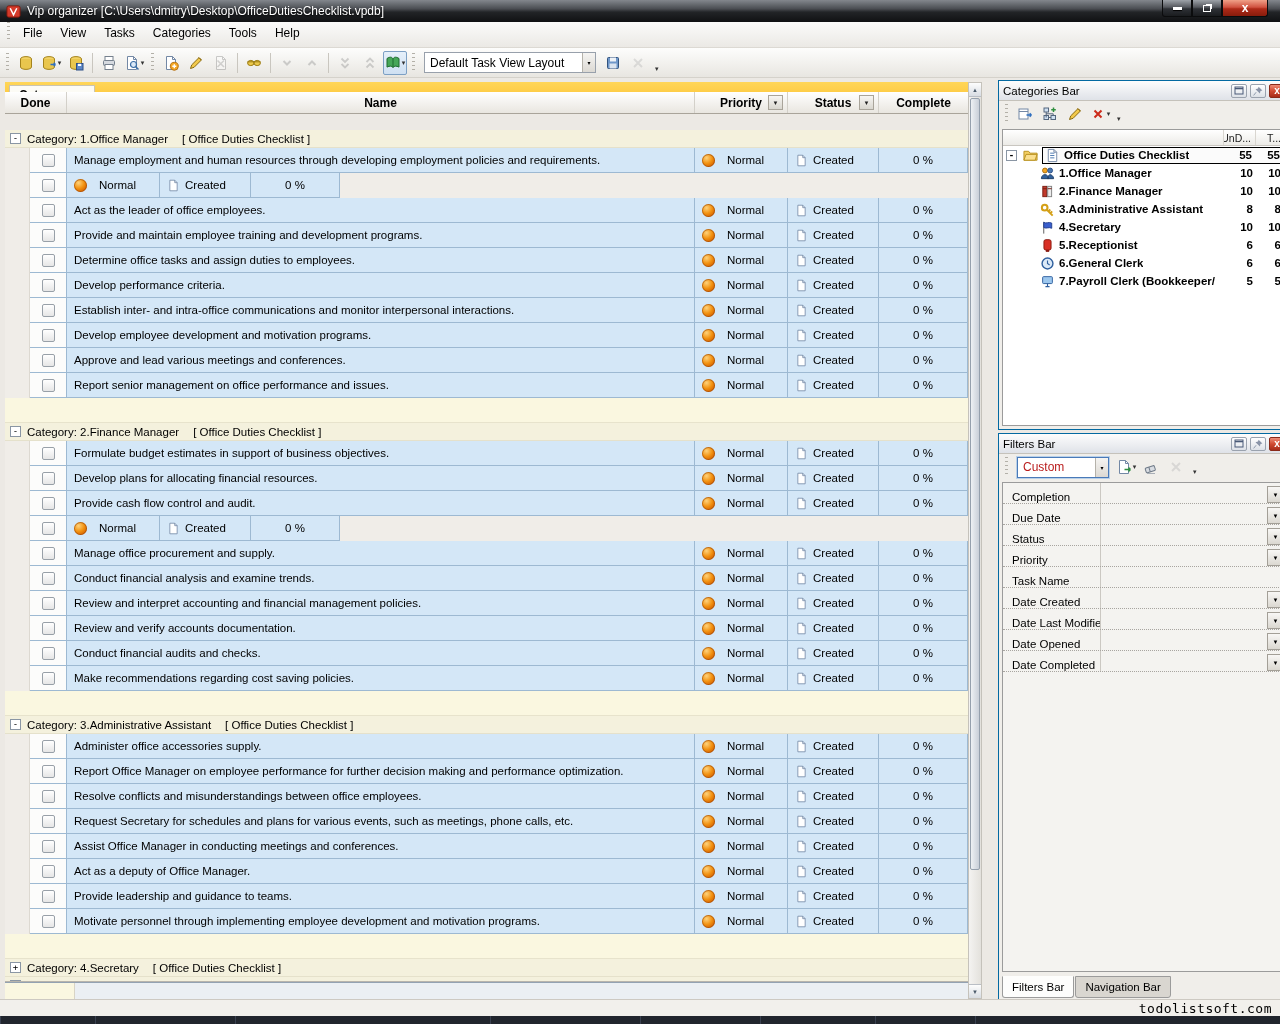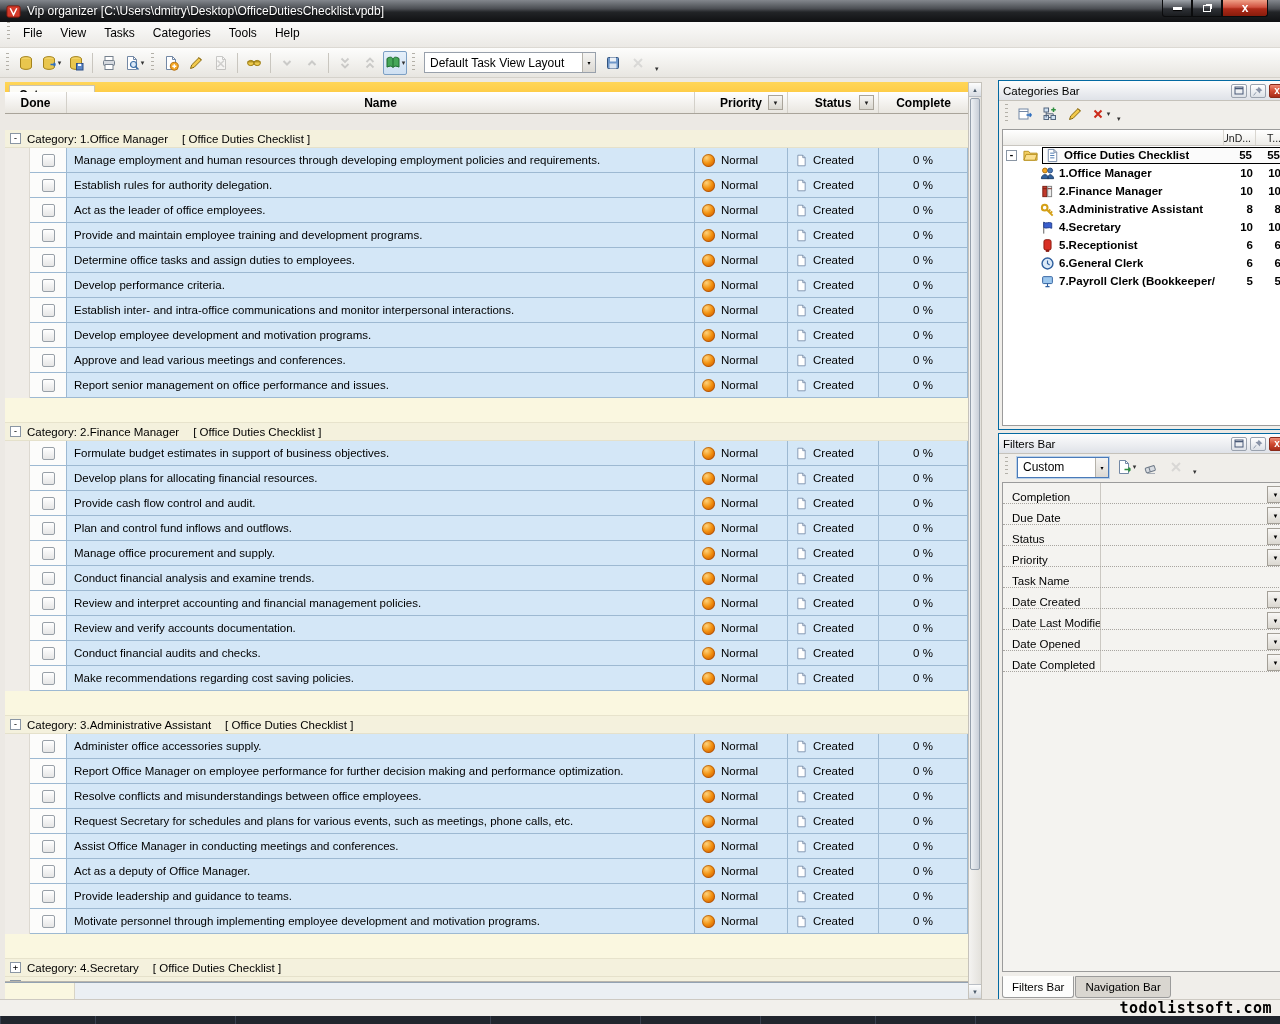--- a/index.html
+++ b/index.html
@@ -25,41 +25,41 @@
   .tbtn{width:24px;height:24px;display:inline-flex;align-items:center;justify-content:center;border:1px solid transparent;border-radius:2px;flex:none}
   .tbtn.disabled{opacity:.4;filter:grayscale(1)}
   .tbtn.pressed{background:linear-gradient(#e6f0fa,#cfe0f2);border-color:#7da0c4}
   .icon{display:inline-flex;line-height:0}
   .caret{font-size:7px;color:#333;margin-left:1px}
   .tcaret{font-size:7px;color:#333;padding:0 4px;align-self:flex-end;margin-bottom:4px}
   .combo{height:21px;background:#fff;border:1px solid #98a0ab;display:inline-flex;align-items:center;margin:0 4px;flex:none}
   .combo.big{width:172px}
   .combo.small{width:92px;border-color:#4a7ab8;box-shadow:0 0 0 1px #b9d0e8}
   .combo-text{padding:0 5px;font-size:12px;flex:1;white-space:nowrap;overflow:hidden}
-  .combo-text.grey{color:#000000}
+  .combo-text.grey{color:#b91c1c}
   .combo-dd{width:13px;height:100%;display:flex;align-items:center;justify-content:center;font-size:6px;background:linear-gradient(#f5f4f2,#dcd9d3);border-left:1px solid #b5b2aa}
 
   
   #main{position:absolute;left:0;top:78px;width:984px;height:921px;background:#ece9e4}
   .groupband{position:absolute;left:5px;top:4px;width:963px;height:26px;background:linear-gradient(#ffd658,#fcbe2d);display:flex;align-items:center;padding-left:4px}
   .groupchip{background:#fcfbf5;border:1px solid #c9c4b2;padding:2px 9px;font-weight:bold;font-size:12px;display:flex;align-items:center;gap:7px}
   .sorttri{font-size:9px;color:#9a9688;font-weight:normal}
   .gridheader{position:absolute;left:5px;top:14px;width:963px;height:22px;display:flex;background:linear-gradient(#ffffff,#e9e6e0);border-bottom:1px solid #a9a49a}
   .hcell{display:flex;align-items:center;justify-content:center;font-weight:bold;font-size:12px;border-right:1px solid #d3d0c9;position:relative}
   .hdd{position:absolute;right:4px;top:3px;width:15px;height:15px;border:1px solid #a9a49a;background:linear-gradient(#f7f6f3,#d9d6cf);display:flex;align-items:center;justify-content:center;font-size:6px;color:#222}
   #gridbody{position:absolute;left:5px;top:52px;width:963px;height:852px;overflow:hidden;background:#f0ede8;border-bottom:1px solid #b8b4ac}
   .group-row{height:18px;background:#f4f1dd;display:flex;align-items:center;padding-left:5px;border-bottom:1px solid #e5e1cb;font-size:11.5px}
   .expandbox{width:11px;height:11px;border:1px solid #8a96a4;background:#fff;display:inline-flex;align-items:center;justify-content:center;font-size:9px;line-height:1;margin-right:6px;font-family:"DejaVu Sans Mono",monospace;flex:none}
   .group-suffix{margin-left:14px}
   .trow{display:flex;height:25px}
   .gutter{width:25px;background:#f0ede8;border-right:1px solid #ddd9d1}
   .cell{border-right:1px solid #9db9d2;border-bottom:1px solid #9db9d2;display:flex;align-items:center;font-size:11.5px}
   .done-cell{width:37px;justify-content:center;background:#fcfcfb}
   .name-cell{width:628px;background:#d4e7f7;padding-left:7px;white-space:nowrap;overflow:hidden}
-  .prio-cell{width:93px;background:#d4e7f7;padding-left:7px;gap:6px}
+  .prio-cell{width:93px;background:#d4e7f7;padding-left:7px;gap:12px}
   .status-cell{width:91px;background:#d4e7f7;padding-left:7px;gap:5px}
   .comp-cell{width:89px;background:#d4e7f7;justify-content:center}
   .checkbox{width:13px;height:13px;background:linear-gradient(#ffffff,#e6e6e6);border:1px solid #98a0a8;border-radius:2px}
   .ball{width:13px;height:13px;border-radius:50%;background:radial-gradient(circle at 35% 30%,#ffd27a,#f29211 45%,#d35f00 80%,#b34c00);box-shadow:inset 0 0 0 1px rgba(150,65,0,.55);flex:none}
   .spacer-row{height:25px;background:#faf7e0;border-bottom:1px solid #e7e3cc}
   .grid-footer{position:absolute;left:5px;top:904px;width:963px;height:17px;display:flex;border-top:1px solid #93a2b2}
   .gf-left{width:70px;background:#faf7e1;border-right:1px solid #d8d4c6}
   .gf-count{width:615px;background:#dde7f0;display:flex;align-items:center;font-weight:bold;font-size:12px;padding-left:8px}
   .gf-rest{flex:1;background:#ebeff3}
   .vscroll{position:absolute;left:968px;top:4px;width:14px;height:917px;background:linear-gradient(90deg,#f4f3f1,#e3e1dc);border:1px solid #c5c2bb}
@@ -90,21 +90,21 @@
   .frow{display:flex;align-items:flex-end;height:21px;border-bottom:1px dotted #a8a5a0}
   .flabel{width:97px;padding-left:9px;font-size:11.5px;white-space:nowrap;overflow:hidden;flex:none}
   .fvalue{flex:1;height:100%;border-left:1px solid #cbc8c2}
   .fdd{width:17px;height:17px;margin-right:1px;border:1px solid #a39f97;background:linear-gradient(#f8f7f5,#dbd8d1);display:flex;align-items:center;justify-content:center;font-size:6px;flex:none}
   .ptabs{position:absolute;left:3px;bottom:2px;height:22px;display:flex}
   .ptab{padding:3px 9px;font-size:11.5px;border:1px solid #9b9b9b;background:#d9d6d0;display:flex;align-items:center;border-radius:0 0 3px 3px;margin-right:1px}
   .ptab.active{background:#fdfdfc;border-top-color:#fdfdfc}
 
   
   #brandbar{position:absolute;left:0;right:0;top:999px;height:17px;background:#f2f0ec;border-top:1px solid #cdc9c2;display:flex;align-items:center;justify-content:flex-end;padding-right:8px}
-  #brand{font-family:"DejaVu Sans Mono",monospace;font-weight:bold;font-size:15px;letter-spacing:.5px}
+  #brand{font-family:"DejaVu Sans Mono",monospace;font-weight:normal;font-size:13px;letter-spacing:.5px}
   #taskbar{position:absolute;left:0;right:0;top:1016px;height:8px;background:#14161a;display:flex}
   .tseg{background:#21252d;border-left:1px solid #3a4150;height:100%}
   .tseg:nth-child(1){width:95px}.tseg:nth-child(2){width:140px}.tseg:nth-child(3){width:255px}
   .tseg:nth-child(4){width:150px}.tseg:nth-child(5){width:120px}.tseg:nth-child(6){width:115px}
   .tseg:nth-child(7){width:100px}.tseg:nth-child(8){flex:1}
 </style>
 </head>
 <body>
 
 <div id="window">
@@ -341,21 +341,20 @@
             </span>
             <span>Created</span>
           </span>
           <span class="cell comp-cell">0 %</span>
         </div>
         <div class="trow">
           <span class="gutter"></span>
           <span class="cell done-cell">
             <span class="checkbox"></span>
           </span>
-          <span class="cell name-cell">Establish rules for authority delegation.</span>
           <span class="cell prio-cell">
             <span class="ball"></span>
             <span>Normal</span>
           </span>
           <span class="cell status-cell">
             <span class="icon">
               <svg width="13" height="13" viewBox="0 0 16 16">
                 <path d="M3.5 1.5h6l3 3v10h-9z" fill="#fff" stroke="#7388a5"></path>
                 <path d="M9.5 1.5v3h3" fill="none" stroke="#7388a5"></path>
               </svg>
@@ -599,21 +598,20 @@
             </span>
             <span>Created</span>
           </span>
           <span class="cell comp-cell">0 %</span>
         </div>
         <div class="trow">
           <span class="gutter"></span>
           <span class="cell done-cell">
             <span class="checkbox"></span>
           </span>
-          <span class="cell name-cell">Plan and control fund inflows and outflows.</span>
           <span class="cell prio-cell">
             <span class="ball"></span>
             <span>Normal</span>
           </span>
           <span class="cell status-cell">
             <span class="icon">
               <svg width="13" height="13" viewBox="0 0 16 16">
                 <path d="M3.5 1.5h6l3 3v10h-9z" fill="#fff" stroke="#7388a5"></path>
                 <path d="M9.5 1.5v3h3" fill="none" stroke="#7388a5"></path>
               </svg>

